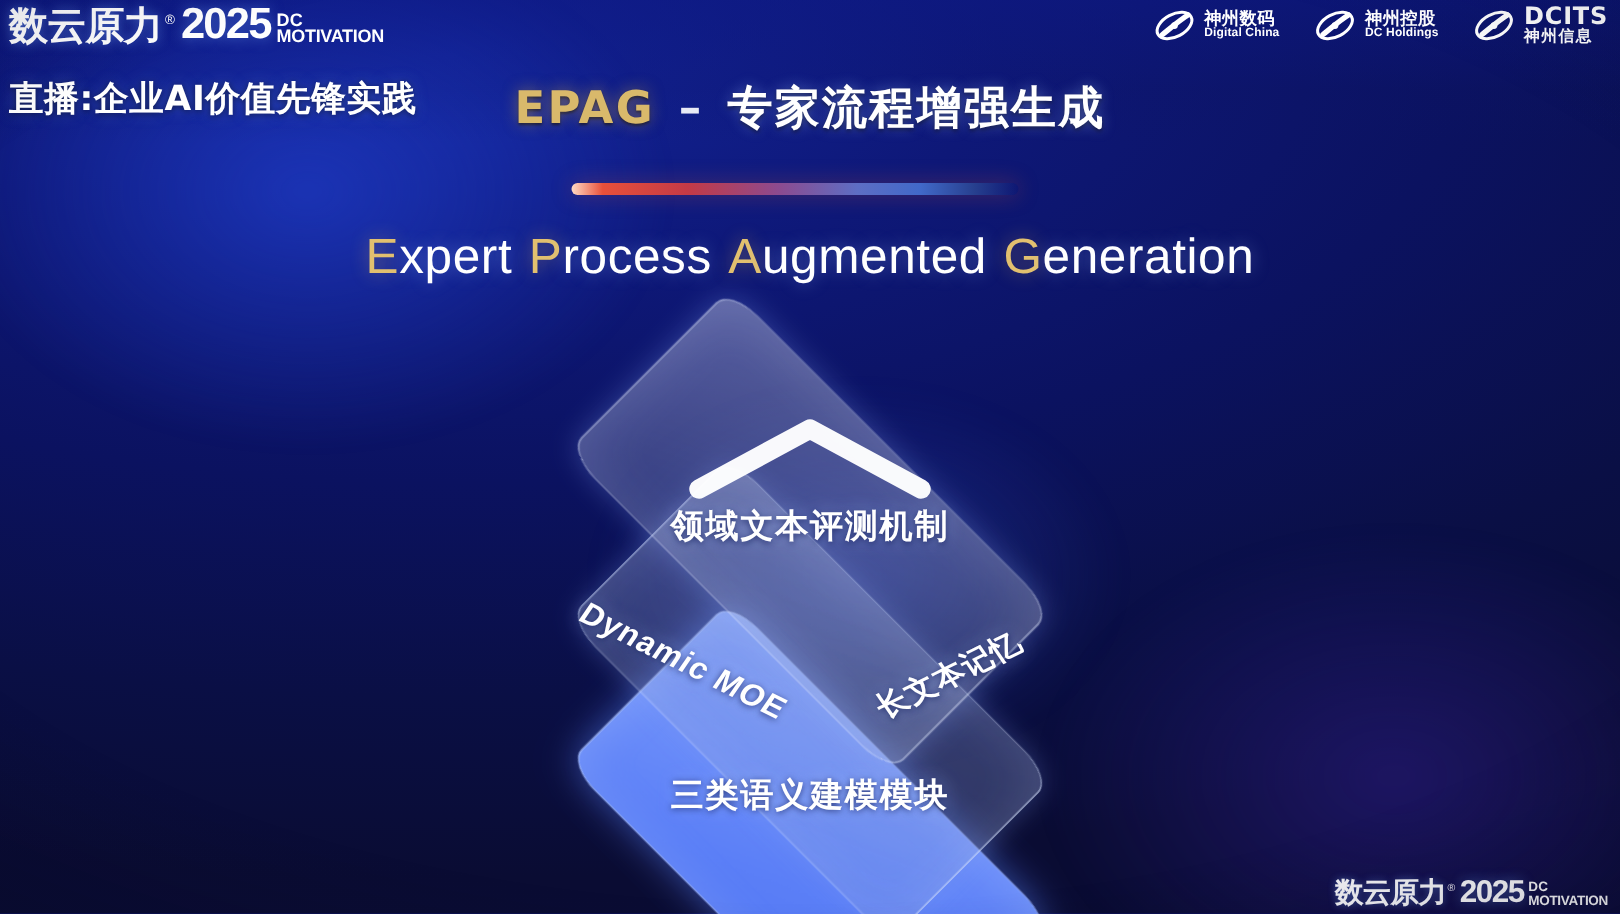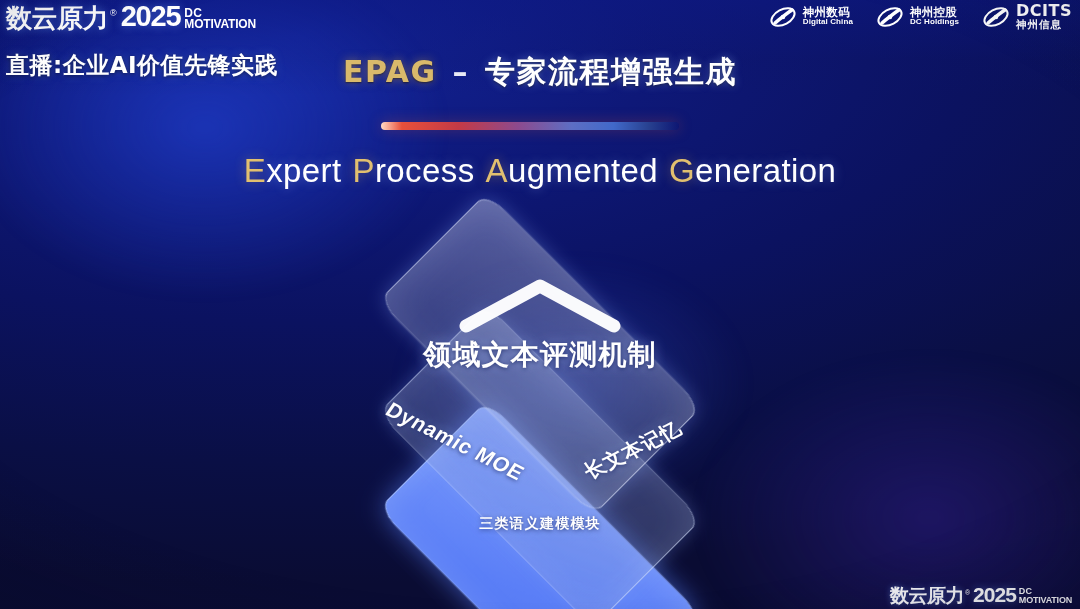--- a/index.html
+++ b/index.html
@@ -216,25 +216,25 @@
   
   .layer-label {
     position:absolute; z-index:6;
     color:#ffffff; font-weight:bold;
     font-family:"DejaVu Sans","Liberation Sans",sans-serif;
     white-space:nowrap;
     text-shadow:0 1px 4px rgba(20,30,90,.75), 0 0 12px rgba(170,200,255,.45);
   }
   #label-top {
     left:50%; top:108px; transform:translateX(-50%);
-    font-size:28px; letter-spacing:1.2px;
+    font-size:22px; letter-spacing:1.2px;
   }
   #label-bottom {
     left:50%; top:287px; transform:translateX(-50%);
-    font-size:14px; letter-spacing:1.2px;
+    font-size:22px; letter-spacing:1.2px;
   }
   #label-mid-left {
     left:98px; top:168px;
     font-size:21px; letter-spacing:.8px;
     font-family:"Liberation Sans",sans-serif;
     transform:rotate(26.5deg) skewX(-8deg);
     transform-origin:left center;
   }
   #label-mid-right {
     left:296px; top:232px;

